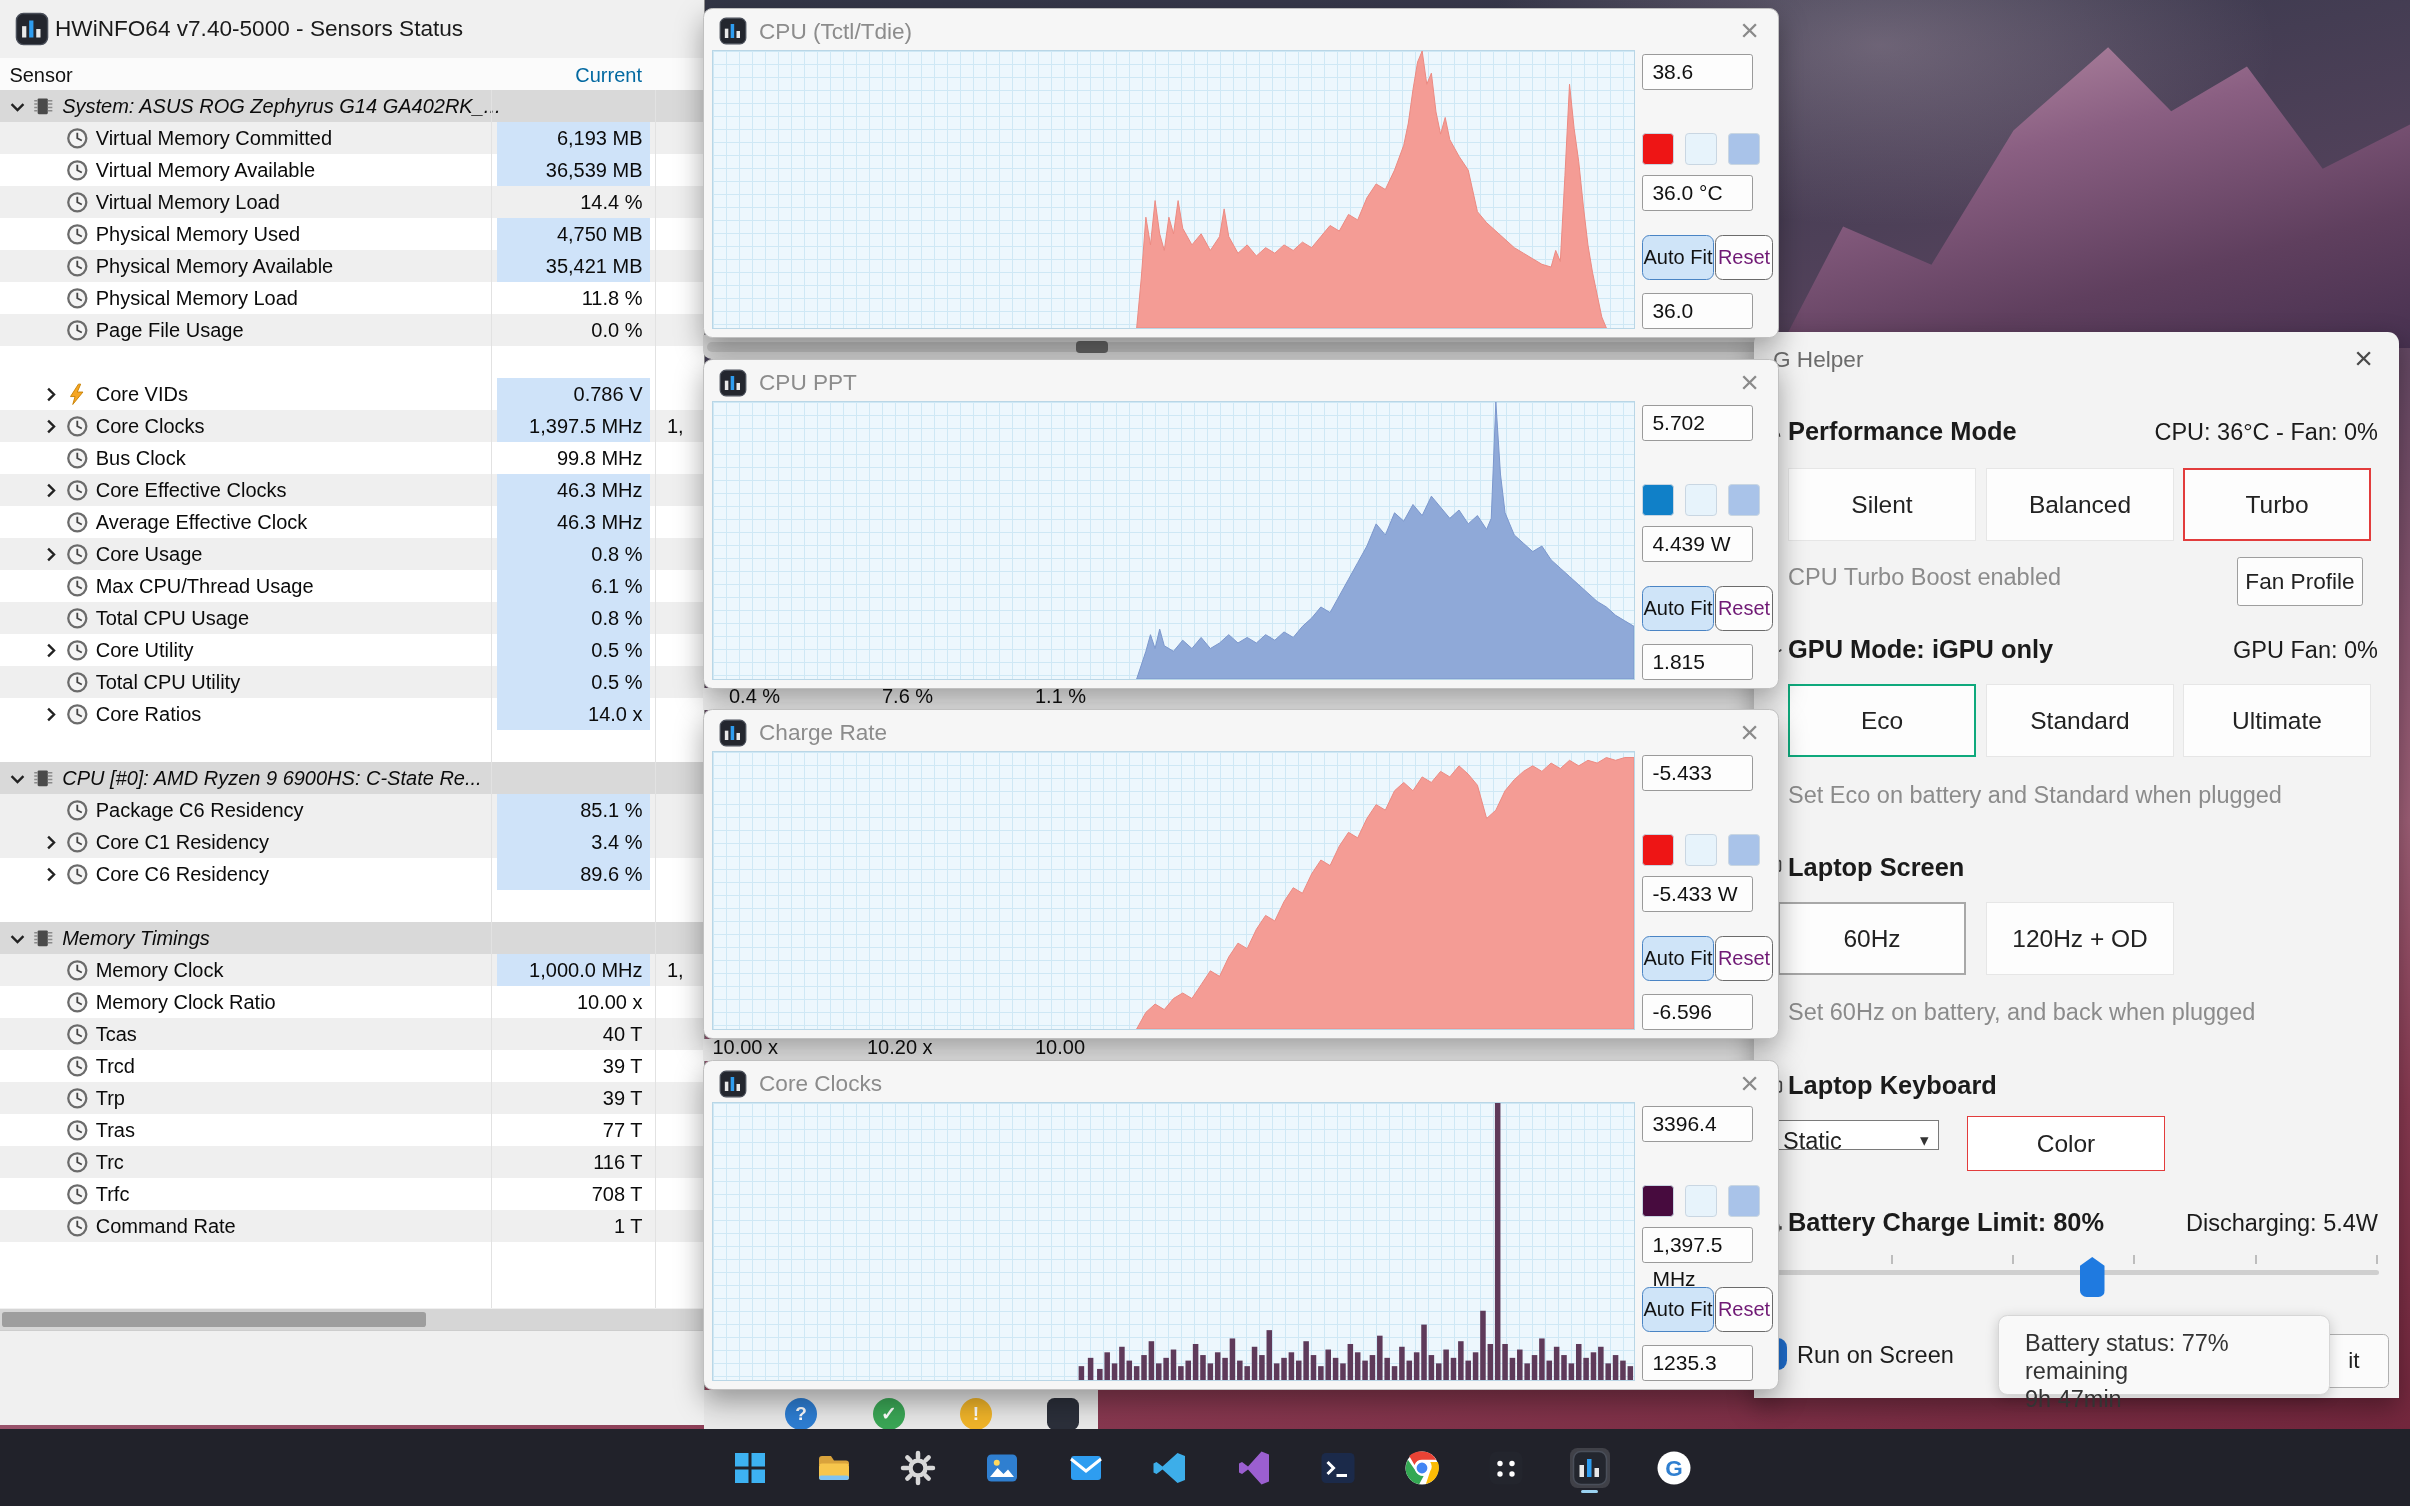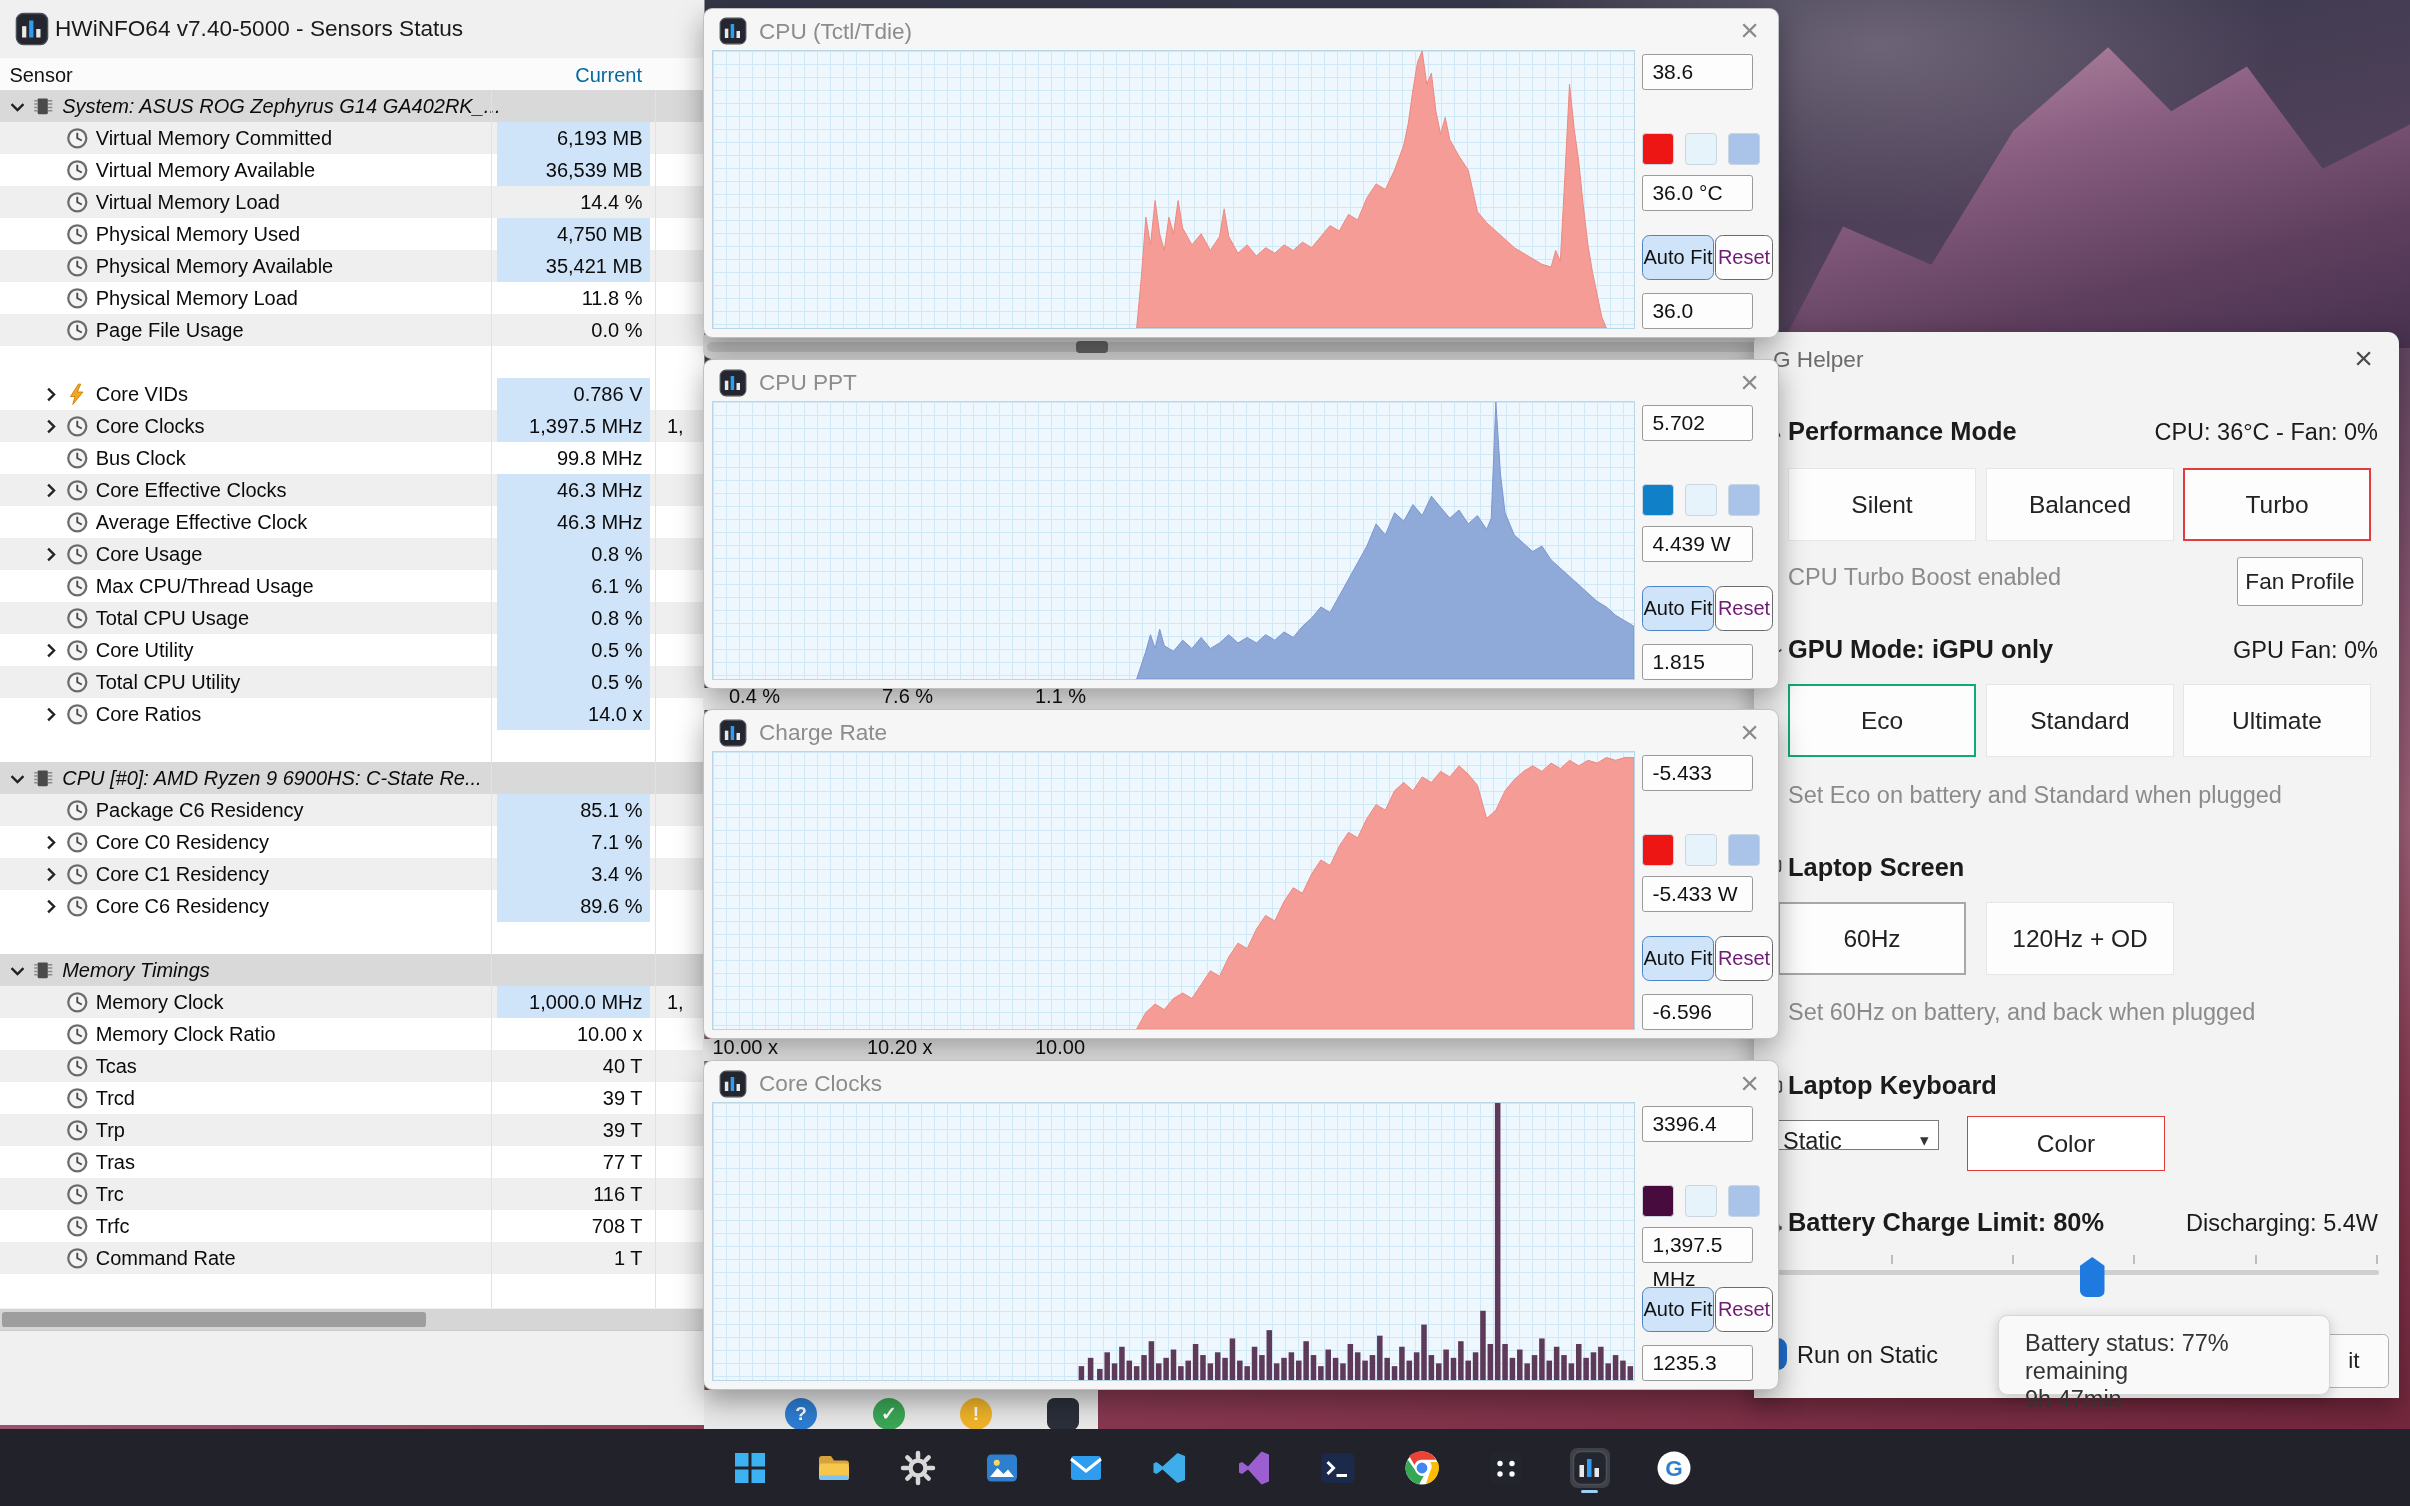--- a/index.html
+++ b/index.html
@@ -364,31 +364,20 @@
         <span class="chev pad none"><svg viewBox="0 0 16 16">
             <path d="M6 3l5 5-5 5" fill="none" stroke="#222" stroke-width="2"></path>
           </svg></span>
         <span class="ric"><svg viewBox="0 0 20 20">
             <circle cx="10" cy="10" r="8" fill="#f4f4f4" stroke="#6b6b6b" stroke-width="2"></circle>
             <path d="M10 5v5l4 2" stroke="#444" stroke-width="1.6" fill="none"></path>
           </svg></span>
         <span class="lbl">Package C6 Residency</span>
         <span class="val hl">85.1 %</span>
       </div>
-      <div class="srow">
-        <span class="chev pad"><svg viewBox="0 0 16 16">
-            <path d="M6 3l5 5-5 5" fill="none" stroke="#222" stroke-width="2"></path>
-          </svg></span>
-        <span class="ric"><svg viewBox="0 0 20 20">
-            <circle cx="10" cy="10" r="8" fill="#f4f4f4" stroke="#6b6b6b" stroke-width="2"></circle>
-            <path d="M10 5v5l4 2" stroke="#444" stroke-width="1.6" fill="none"></path>
-          </svg></span>
-        <span class="lbl">Core C0 Residency</span>
-        <span class="val hl">7.1 %</span>
-      </div>
       <div class="srow stripe">
         <span class="chev pad"><svg viewBox="0 0 16 16">
             <path d="M6 3l5 5-5 5" fill="none" stroke="#222" stroke-width="2"></path>
           </svg></span>
         <span class="ric"><svg viewBox="0 0 20 20">
             <circle cx="10" cy="10" r="8" fill="#f4f4f4" stroke="#6b6b6b" stroke-width="2"></circle>
             <path d="M10 5v5l4 2" stroke="#444" stroke-width="1.6" fill="none"></path>
           </svg></span>
         <span class="lbl">Core C1 Residency</span>
         <span class="val hl">3.4 %</span>
@@ -629,21 +618,21 @@
   <div class="abs gh-tick" style="left:15px;"></div>
   <div class="abs gh-tick" style="left:137px;"></div>
   <div class="abs gh-tick" style="left:258px;"></div>
   <div class="abs gh-tick" style="left:379px;"></div>
   <div class="abs gh-tick" style="left:501px;"></div>
   <div class="abs gh-tick" style="left:622px;"></div>
   <div class="abs gh-slider-track"></div>
   <div class="abs gh-handle"></div>
 
   <div class="abs gh-toggle"></div>
-  <span class="abs gh-run">Run on Static</span>
+  <span class="abs gh-run">Run on Screen</span>
   <div class="abs gh-quit">
       <span>it</span>
     </div>
   <div class="abs gh-tooltip">
     <div>Battery status: 77% remaining</div>
     <div>9h 47min</div>
   </div>
 </div>
 
 <div class="abs gwin" style="top:7.5px;">

